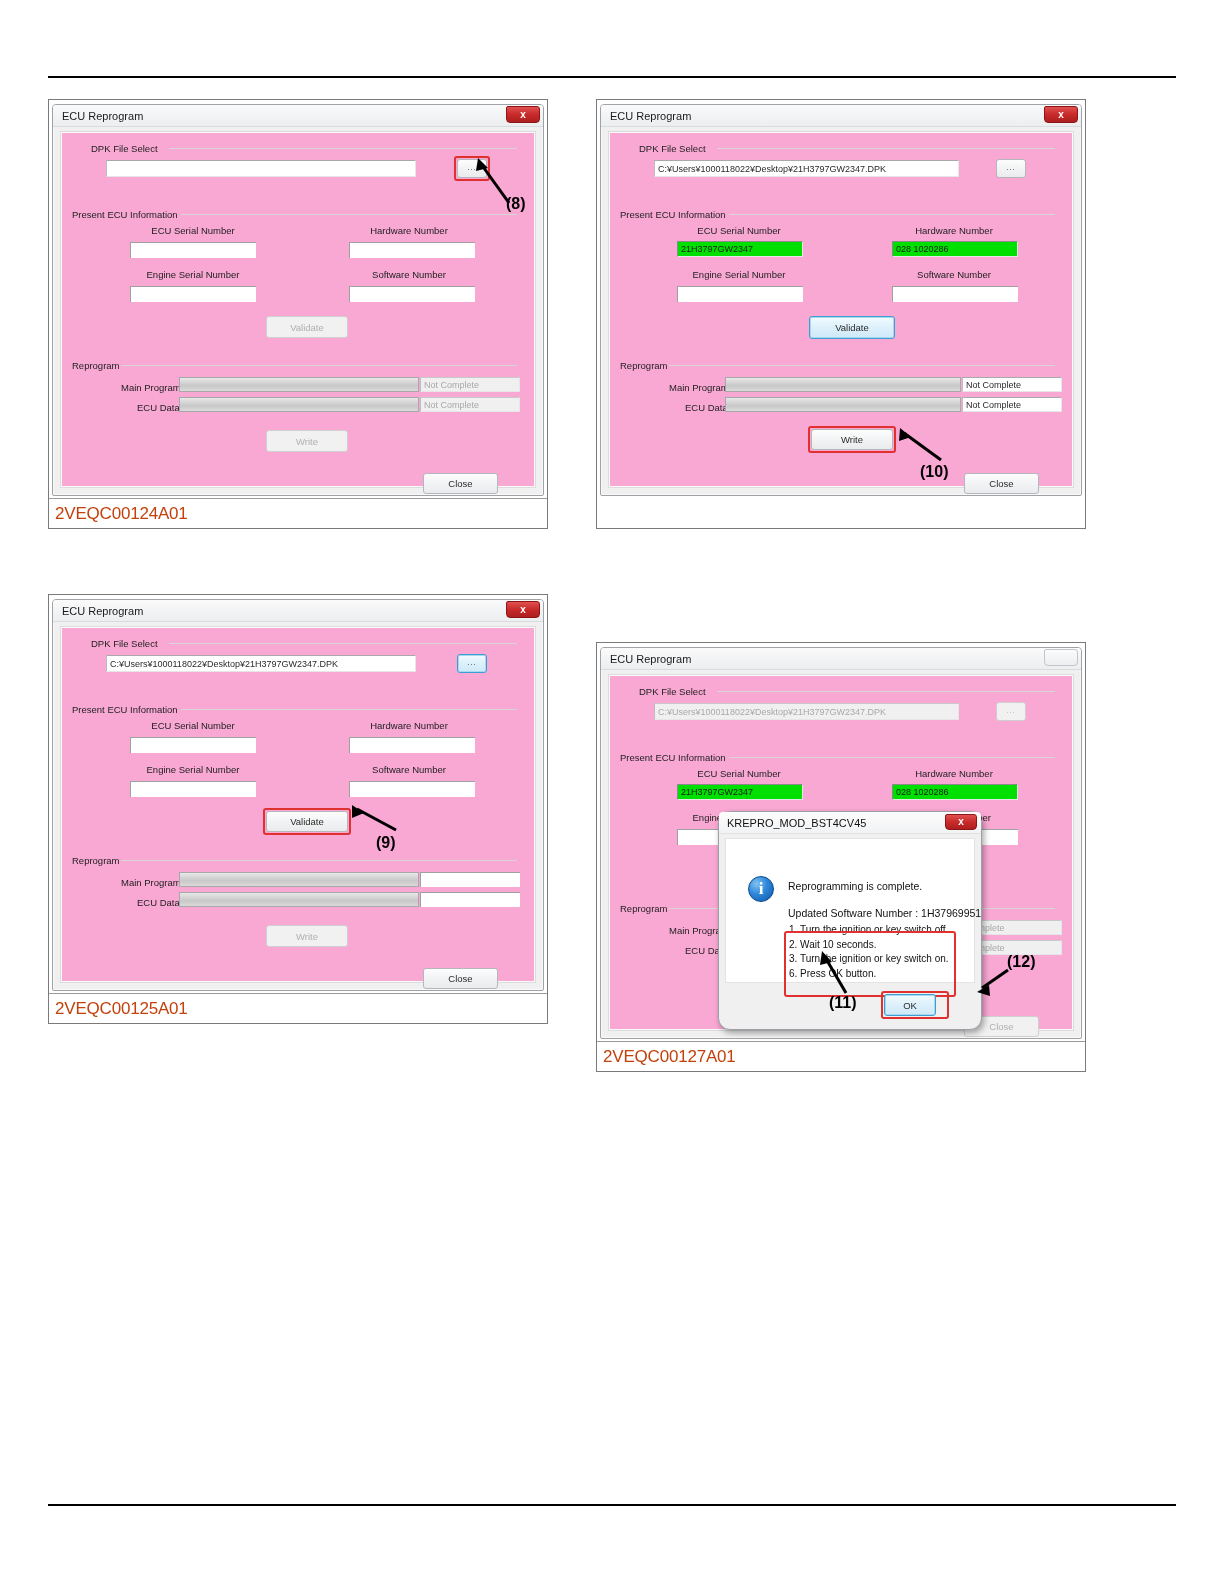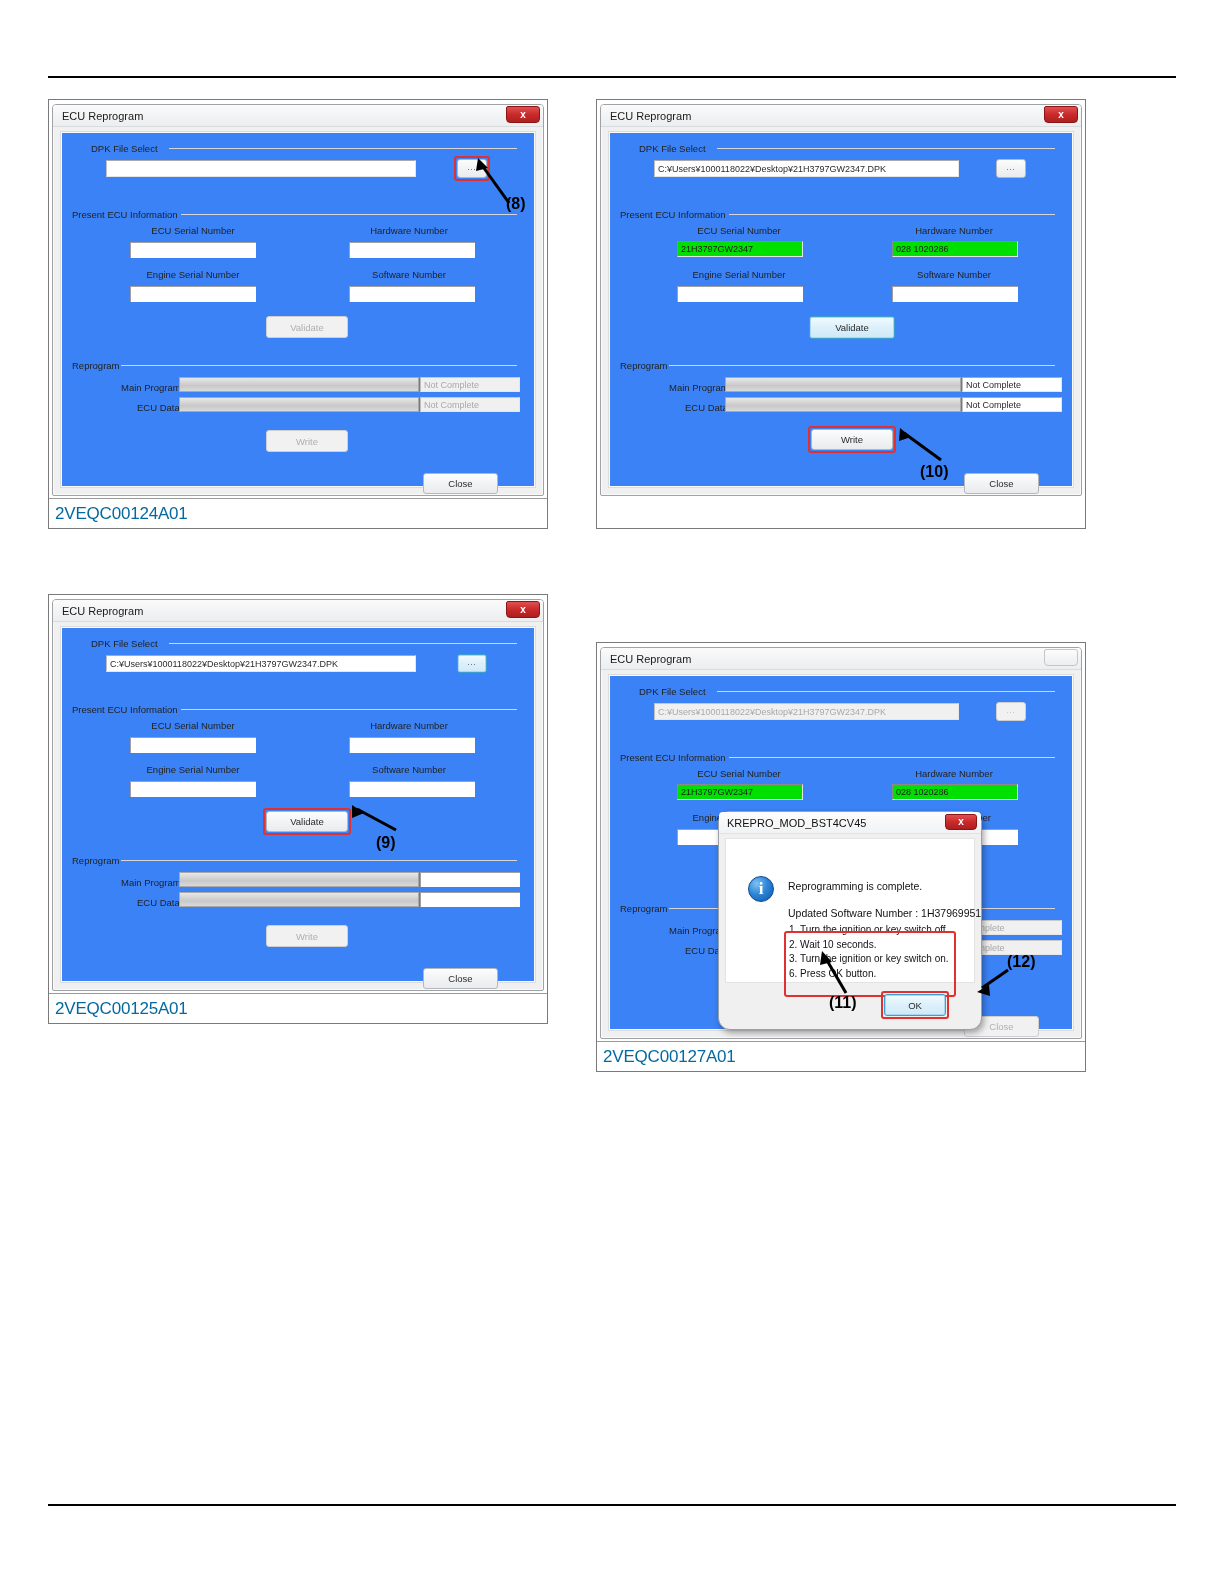--- a/index.html
+++ b/index.html
@@ -25,21 +25,21 @@
   }
   .fig-caption {
     position: absolute; left: 0; right: 0; bottom: 0;
     height: 30px;
     border-top: 1px solid #9a9a9a;
     display: flex; align-items: center;
     padding-left: 6px;
     font-size: 17px;
     font-family: "Liberation Sans", sans-serif;
     letter-spacing: -0.2px;
-    color: #0369a1;
+    color: #c2410c;
     background: #fff;
   }
   .fig-stage { position: absolute; left:0; top:0; right:0; bottom:30px; overflow:hidden; }
 
   
   .win {
     position: absolute;
     background: #f0f0f0;
     border: 1px solid #9fa3a8;
     border-radius: 4px 4px 2px 2px;
@@ -66,21 +66,21 @@
     color:#fff; font-size:10px; font-weight:bold;
     line-height:1;
   }
   .win-close.inactive {
     background: linear-gradient(to bottom,#fcfcfc,#eceef0);
     border: 1px solid #c2c6ca;
     color:#7a7e82;
   }
   .win-body {
     position:absolute; left:7px; right:7px; top:26px; bottom:7px;
-    background:#3b82f6;
+    background:#f9a8d4;
     border:1px solid #dcdcdc;
     box-shadow: 0 0 0 1px #fbfbfb inset;
   }
 
   
   .lbl { position:absolute; font-size:9.5px; color:#222; white-space:nowrap; }
   .lbl.c { transform: translateX(-50%); }
 
   
   .grp-line { position:absolute; height:1px; background:#d6d6d6; }
@@ -513,21 +513,21 @@
           <span class="dlg-text" style="left:62px; top:68px;">Updated Software Number : 1H37969951</span>
           <div class="dlg-steps" style="left:63px; top:84px; width:163px;">
             <div>1. Turn the ignition or key switch off.</div>
             <div>2. Wait 10 seconds.</div>
             <div>3. Turn the ignition or key switch on.</div>
             <div>6. Press OK button.</div>
           </div>
           <div class="hl" style="left:58px; top:92px; width:172px; height:66px;"></div>
         </div>
         <div class="modal-footer">
-          <div class="btn focus" style="left:165px; top:11px; width:62px; height:22px;">
+          <div class="btn focus" style="left:165px; top:11px; width:52px; height:22px;">
             <span>OK</span>
           </div>
           <div class="hl" style="left:162px; top:8px; width:68px; height:28px;"></div>
         </div>
       </div>
 
       <svg class="arrow" style="left:0; top:0; width:490px; height:400px;">
         <line x1="249" y1="350" x2="228" y2="314" stroke="#000" stroke-width="3"></line>
         <polygon points="225,308 235,319 223,322" fill="#000"></polygon>
         <line x1="411" y1="327" x2="385" y2="345" stroke="#000" stroke-width="3"></line>

